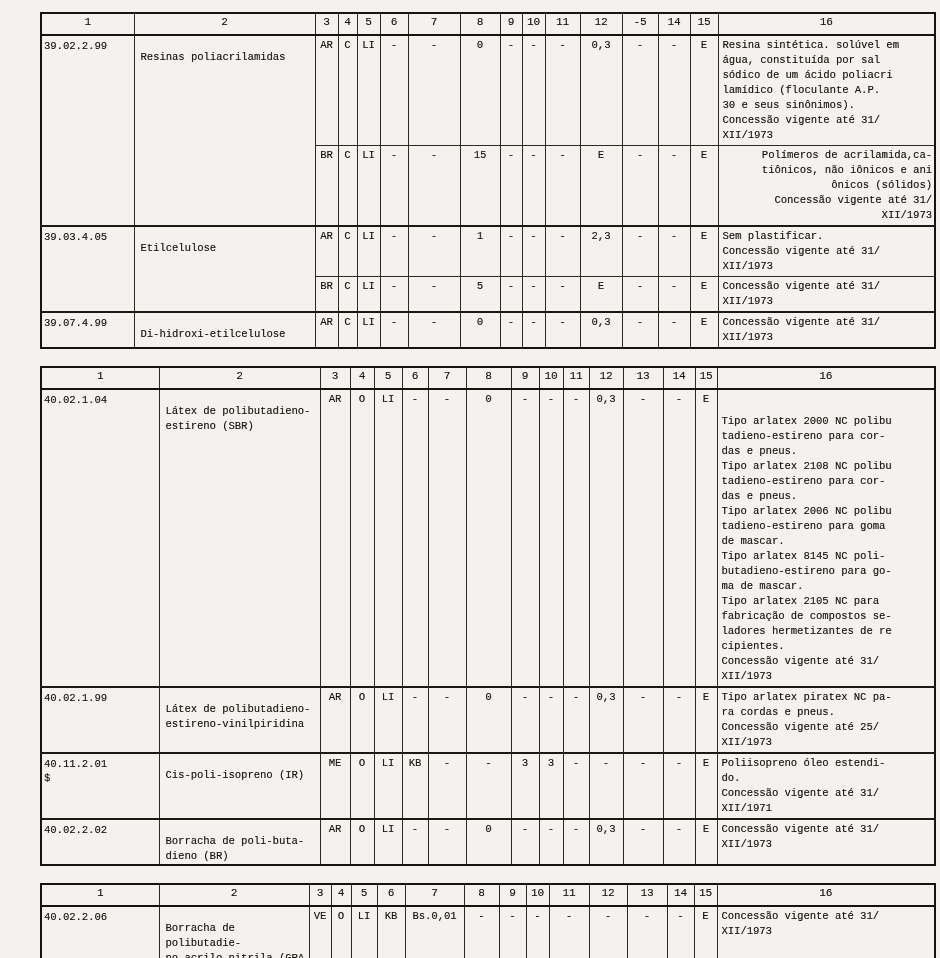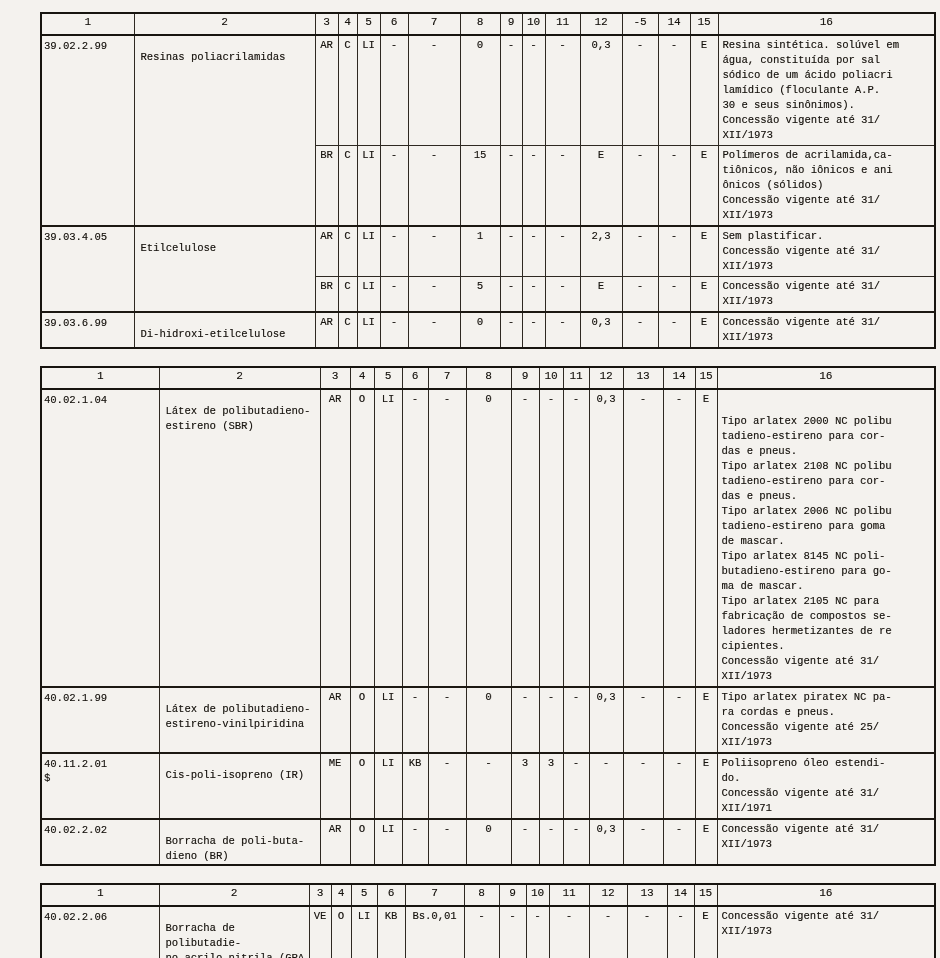--- a/index.html
+++ b/index.html
@@ -122,21 +122,21 @@
             <td class="val">-</td>
             <td class="val">-</td>
             <td class="val">15</td>
             <td class="val">-</td>
             <td class="val">-</td>
             <td class="val">-</td>
             <td class="val">E</td>
             <td class="val">-</td>
             <td class="val">-</td>
             <td class="val">E</td>
-            <td class="notes"><div class="nbox" style="min-height: 62px;">Polímeros de acrilamida,ca-
+            <td class="notes"><div class="nbox" style="min-height: 62px; text-align: right;">Polímeros de acrilamida,ca-
 tiônicos, não iônicos e ani
 ônicos (sólidos)
 Concessão vigente até 31/
 XII/1973</div></td>
           </tr>
           <tr class="row-start">
             <td class="code" rowspan="2">39.03.4.05</td>
             <td class="desc" rowspan="2">Etilcelulose</td>
             <td class="val">AR</td>
             <td class="val">C</td>
@@ -166,21 +166,21 @@
             <td class="val">-</td>
             <td class="val">-</td>
             <td class="val">E</td>
             <td class="val">-</td>
             <td class="val">-</td>
             <td class="val">E</td>
             <td class="notes"><div class="nbox" style="min-height: 22px;">Concessão vigente até 31/
 XII/1973</div></td>
           </tr>
           <tr class="row-start">
-            <td class="code" rowspan="1">39.03.6.99</td>
+            <td class="code" rowspan="1">39.07.4.99</td>
             <td class="desc" rowspan="1">Di-hidroxi-etilcelulose</td>
             <td class="val">AR</td>
             <td class="val">C</td>
             <td class="val">LI</td>
             <td class="val">-</td>
             <td class="val">-</td>
             <td class="val">0</td>
             <td class="val">-</td>
             <td class="val">-</td>
             <td class="val">-</td>

